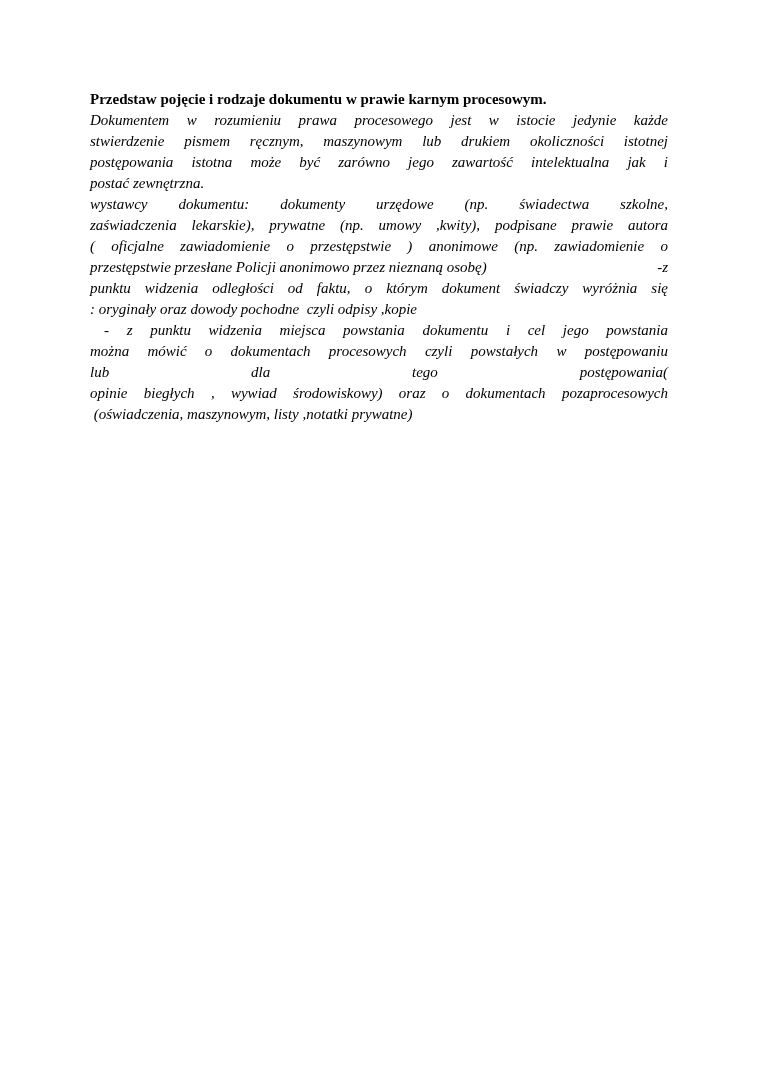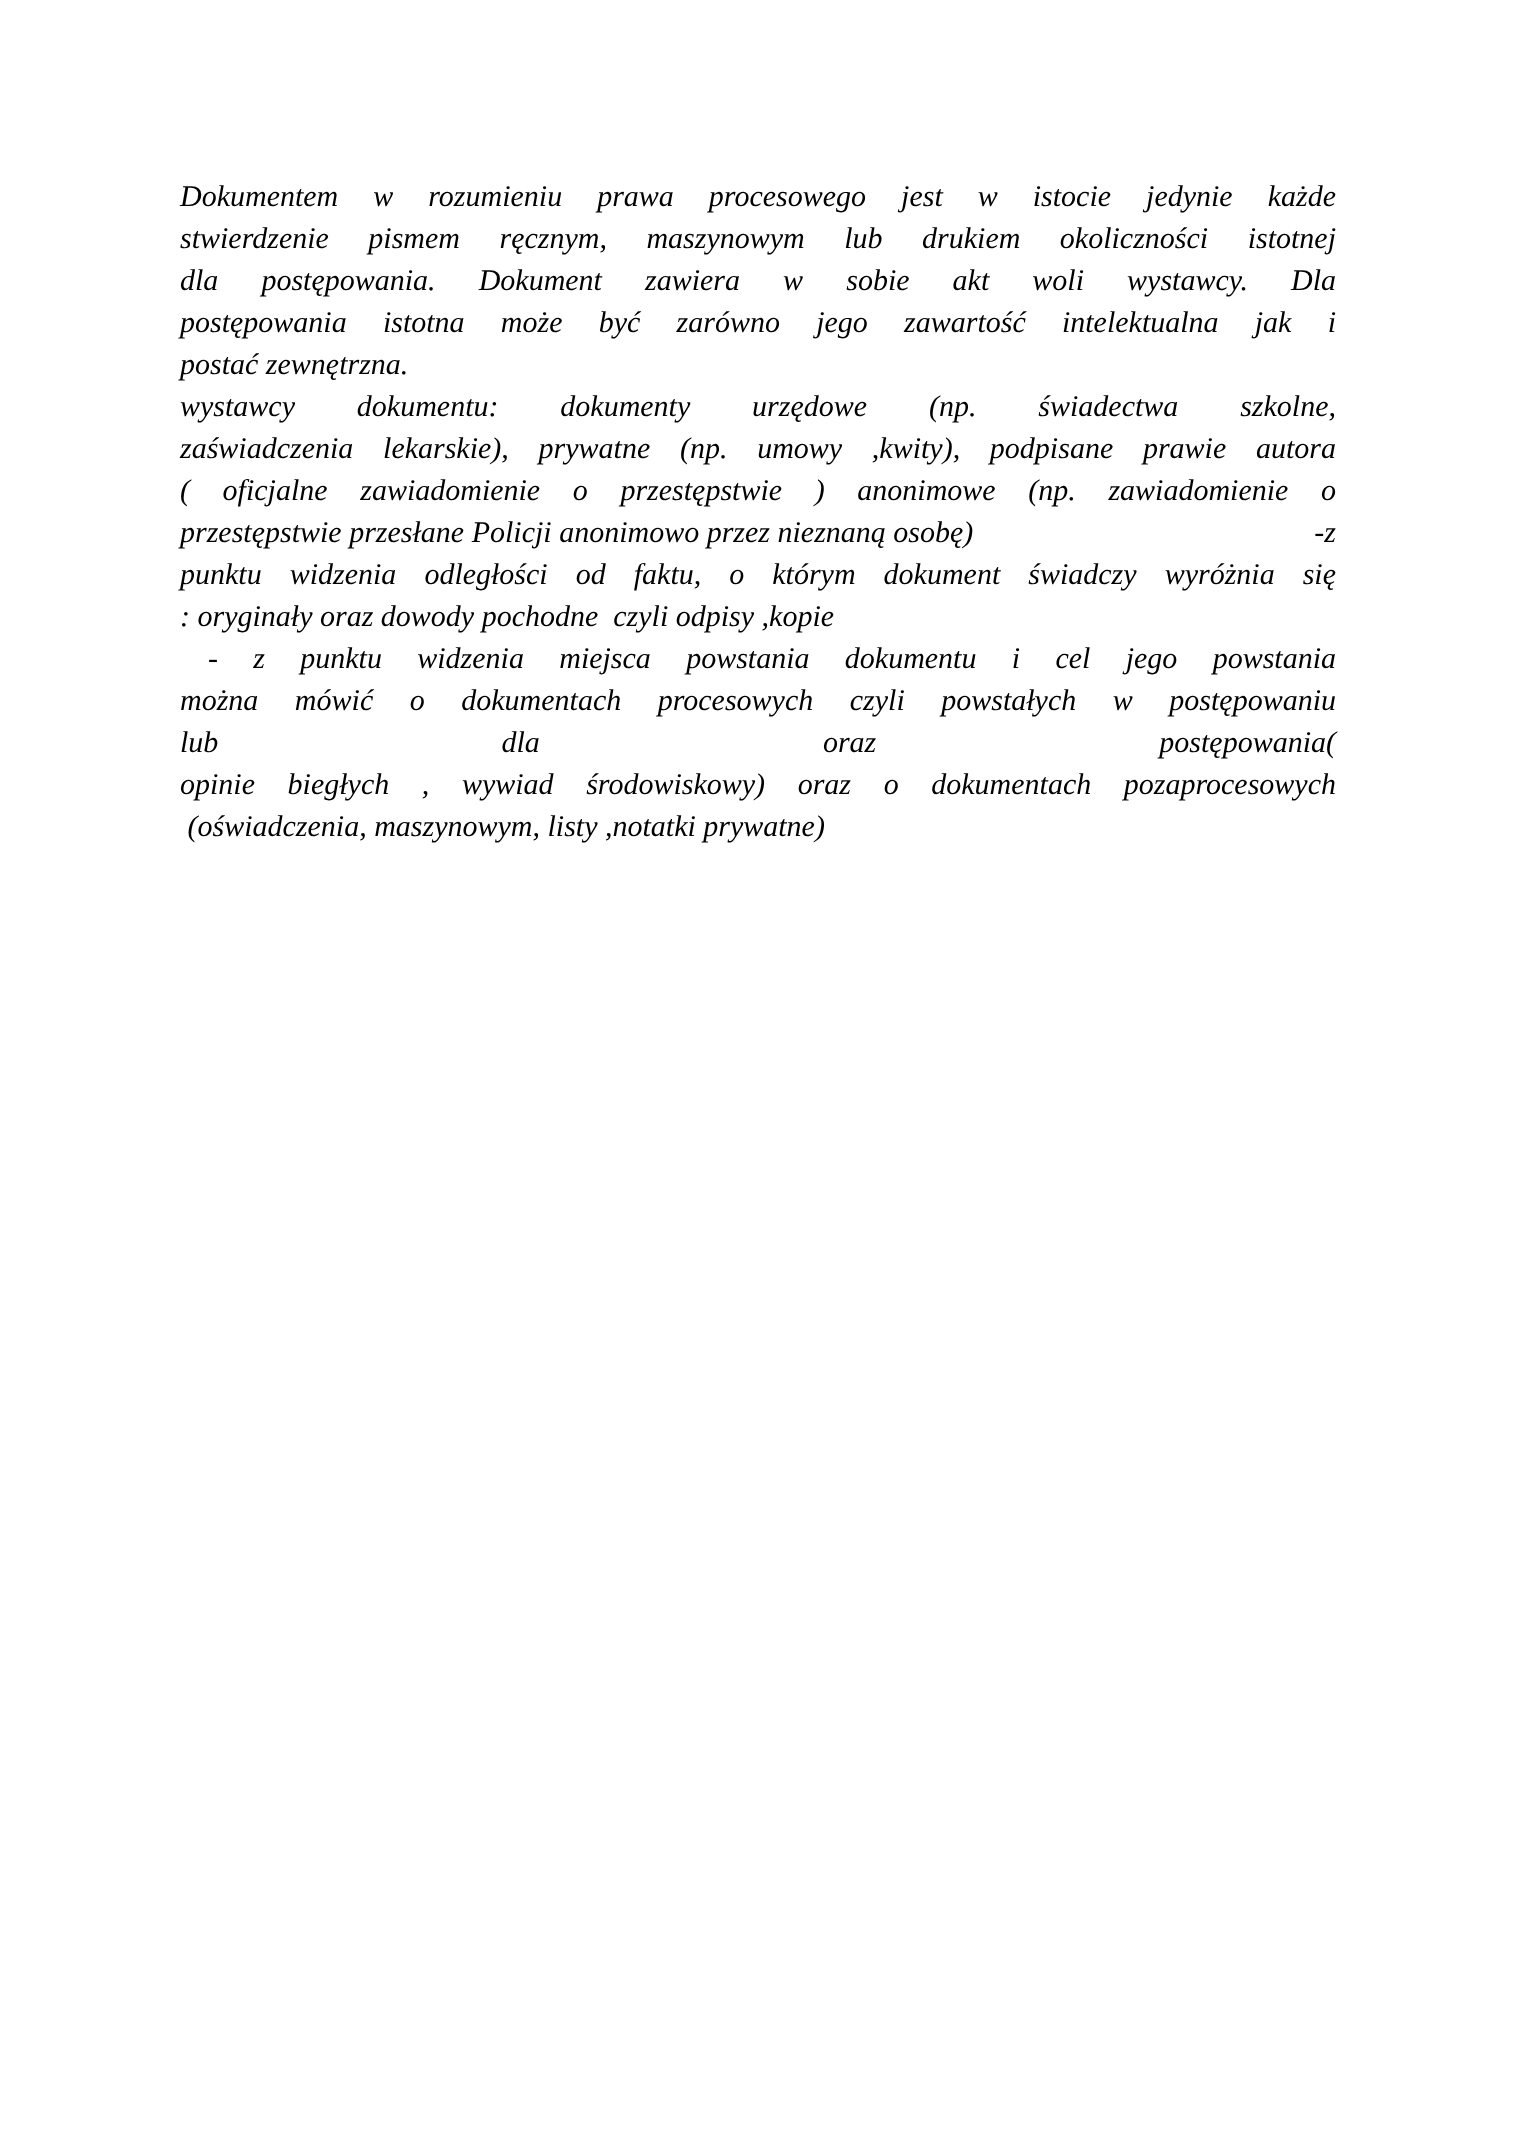--- a/index.html
+++ b/index.html
@@ -55,38 +55,38 @@
   }
   .line.split span {
     white-space: pre;
   }
 </style>
 </head>
 <body>
 
 <div class="page" style="background: rgb(255, 255, 255); color: rgb(0, 0, 0);">
   <div class="doc">
+    <h1 class="title">Przedstaw pojęcie i rodzaje dokumentu w prawie karnym procesowym.</h1>
     <div id="paragraphs">
         <div class="paragraph">
           <div class="line justify">Dokumentem w rozumieniu prawa procesowego jest w istocie jedynie każde</div>
           <div class="line justify">stwierdzenie pismem ręcznym, maszynowym lub drukiem okoliczności istotnej</div>
-          <div class="line justify">dla postępowania. Dokument zawiera w sobie akt woli wystawcy. Dla</div>
           <div class="line justify">postępowania istotna może być zarówno jego zawartość intelektualna jak i</div>
           <div class="line">postać zewnętrzna.</div>
         </div>
         <div class="paragraph">
           <div class="line justify">wystawcy dokumentu: dokumenty urzędowe (np. świadectwa szkolne,</div>
           <div class="line justify">zaświadczenia lekarskie), prywatne (np. umowy ,kwity), podpisane prawie autora</div>
           <div class="line justify">( oficjalne zawiadomienie o przestępstwie ) anonimowe (np. zawiadomienie o</div>
           <div class="line justify split"><span>przestępstwie przesłane Policji anonimowo przez nieznaną osobę)</span><span>-z</span></div>
           <div class="line justify">punktu widzenia odległości od faktu, o którym dokument świadczy wyróżnia się</div>
           <div class="line">: oryginały oraz dowody pochodne  czyli odpisy ,kopie</div>
         </div>
         <div class="paragraph">
           <div class="line justify indent">- z punktu widzenia miejsca powstania dokumentu i cel jego powstania</div>
           <div class="line justify">można mówić o dokumentach procesowych czyli powstałych w postępowaniu</div>
-          <div class="line justify">lub dla oraz postępowania(</div>
+          <div class="line justify">lub dla tego postępowania(</div>
           <div class="line justify">opinie biegłych , wywiad środowiskowy) oraz o dokumentach pozaprocesowych</div>
           <div class="line"> (oświadczenia, maszynowym, listy ,notatki prywatne)</div>
         </div>
       </div>
   </div>
 </div>
 
 </body></html>

